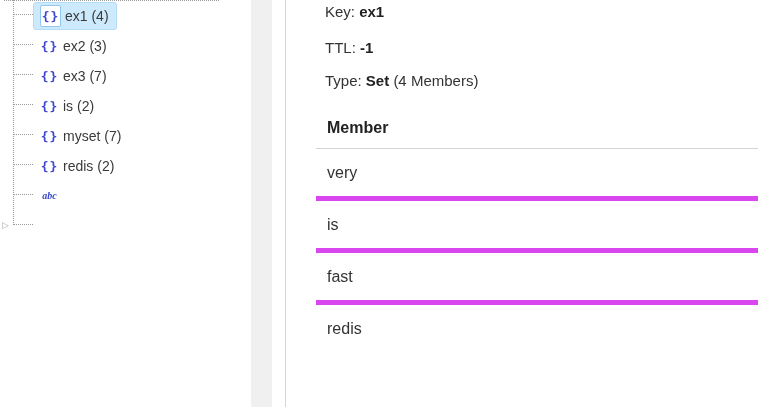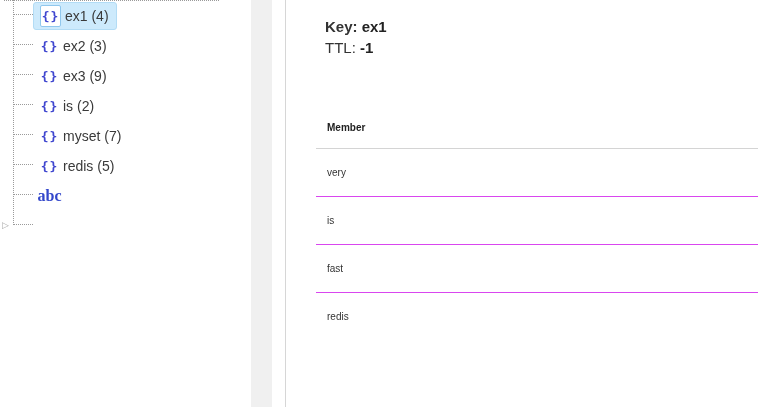--- a/index.html
+++ b/index.html
@@ -22,22 +22,22 @@
   .tree-row.selected{background:#cdeafc;border-color:#b3dcf5;}
 
   .icon{display:inline-flex;align-items:center;justify-content:center;
         width:19px;height:20px;margin-right:4px;flex:0 0 19px;}
   .icon-braces{
     font-size:13px;font-weight:bold;letter-spacing:1px;color:#3f46cf;
     font-family:"DejaVu Sans Mono", monospace;line-height:1;
   }
   .selected .icon-braces{background:#fff;border:1px solid #90c8ee;border-radius:2px;}
   .icon-abc{
-    font-size:16px;font-weight:bold;color:#3347cb;line-height:1;
-    font-family:"Liberation Serif", serif;letter-spacing:0;
+    font-size:10px;font-weight:bold;color:#3347cb;line-height:1;
+    font-family:"Liberation Serif", serif;letter-spacing:0;font-style:italic;
   }
   
   .icon-folder{position:relative;}
   .icon-folder .sheet{position:absolute;width:11px;height:13px;border:1px solid #b59a62;
     background:#e9ddb4;border-radius:2px;}
   .icon-folder .sheet.back{left:1px;top:2px;}
   .icon-folder .sheet.front{left:5px;top:5px;background:#f3ead0;}
 
   .expander{
     position:absolute;left:2px;top:219px;width:10px;height:12px;
@@ -47,35 +47,35 @@
   
   .tree-scrollbar{position:absolute;left:251px;top:0;width:21px;height:407px;background:#f0f0f0;}
 
   
   .detail-panel{
     position:absolute;left:285px;top:0;right:0;bottom:0;background:#fff;
     border-left:1px solid #d6d6d6;
   }
   .info-line{position:absolute;left:39px;height:21px;line-height:21px;font-size:15px;color:#333;}
   .info-line b{color:#222;}
-  .info-key{top:16px;font-weight:bold;}
+  .info-key{top:1px;}
   .info-ttl{top:37px;}
   .info-type{top:70px;}
 
   .member-table{
     position:absolute;left:30px;right:0;top:107px;
     border-collapse:collapse;width:443px;table-layout:fixed;
-    font-size:10px;color:#333;
+    font-size:16px;color:#333;
   }
   .member-table th{
     text-align:left;font-weight:bold;height:41px;padding:0 0 0 11px;
     border-bottom:1px solid #d4d4d4;vertical-align:middle;color:#222;
   }
   .member-table td{
-    height:47px;padding:0 0 0 11px;border-bottom:1px solid #d946ef;
+    height:47px;padding:0 0 0 11px;border-bottom:5px solid #d946ef;
     vertical-align:middle;
   }
   .member-table tr:last-child td{border-bottom:none;}
 </style>
 </head>
 <body>
 
 <div id="app">
 
   <div class="tree-panel">
@@ -98,54 +98,59 @@
       <span>ex1 (4)</span>
     </div>
 
     <div class="tree-row" style="top:32px">
       <span class="icon icon-braces">{}</span>
       <span>ex2 (3)</span>
     </div>
 
     <div class="tree-row" style="top:62px">
       <span class="icon icon-braces">{}</span>
-      <span>ex3 (9)</span>
+      <span>ex3 (7)</span>
     </div>
 
     <div class="tree-row" style="top:92px">
       <span class="icon icon-braces">{}</span>
       <span>is (2)</span>
     </div>
 
     <div class="tree-row" style="top:122px">
       <span class="icon icon-braces">{}</span>
       <span>myset (7)</span>
     </div>
 
     <div class="tree-row" style="top:152px">
       <span class="icon icon-braces">{}</span>
-      <span>redis (5)</span>
+      <span>redis (2)</span>
     </div>
 
     <div class="tree-row" style="top:182px">
       <span class="icon icon-abc">abc</span>
     </div>
 
   </div>
 
   <div class="tree-scrollbar"></div>
 
   <div class="detail-panel">
     <div class="info-line info-key">
       <span>Key:</span>
       <b>ex1</b>
     </div>
     <div class="info-line info-ttl">
       <span>TTL:</span>
       <b>-1</b>
+    </div>
+    <div class="info-line info-type">
+      <span>Type:</span>
+      <b>Set</b>
+      <span>(4 Members)</span>
     </div>
 
     <table class="member-table">
       <thead>
         <tr>
           <th>Member</th>
         </tr>
       </thead>
       <tbody>
         <tr>

